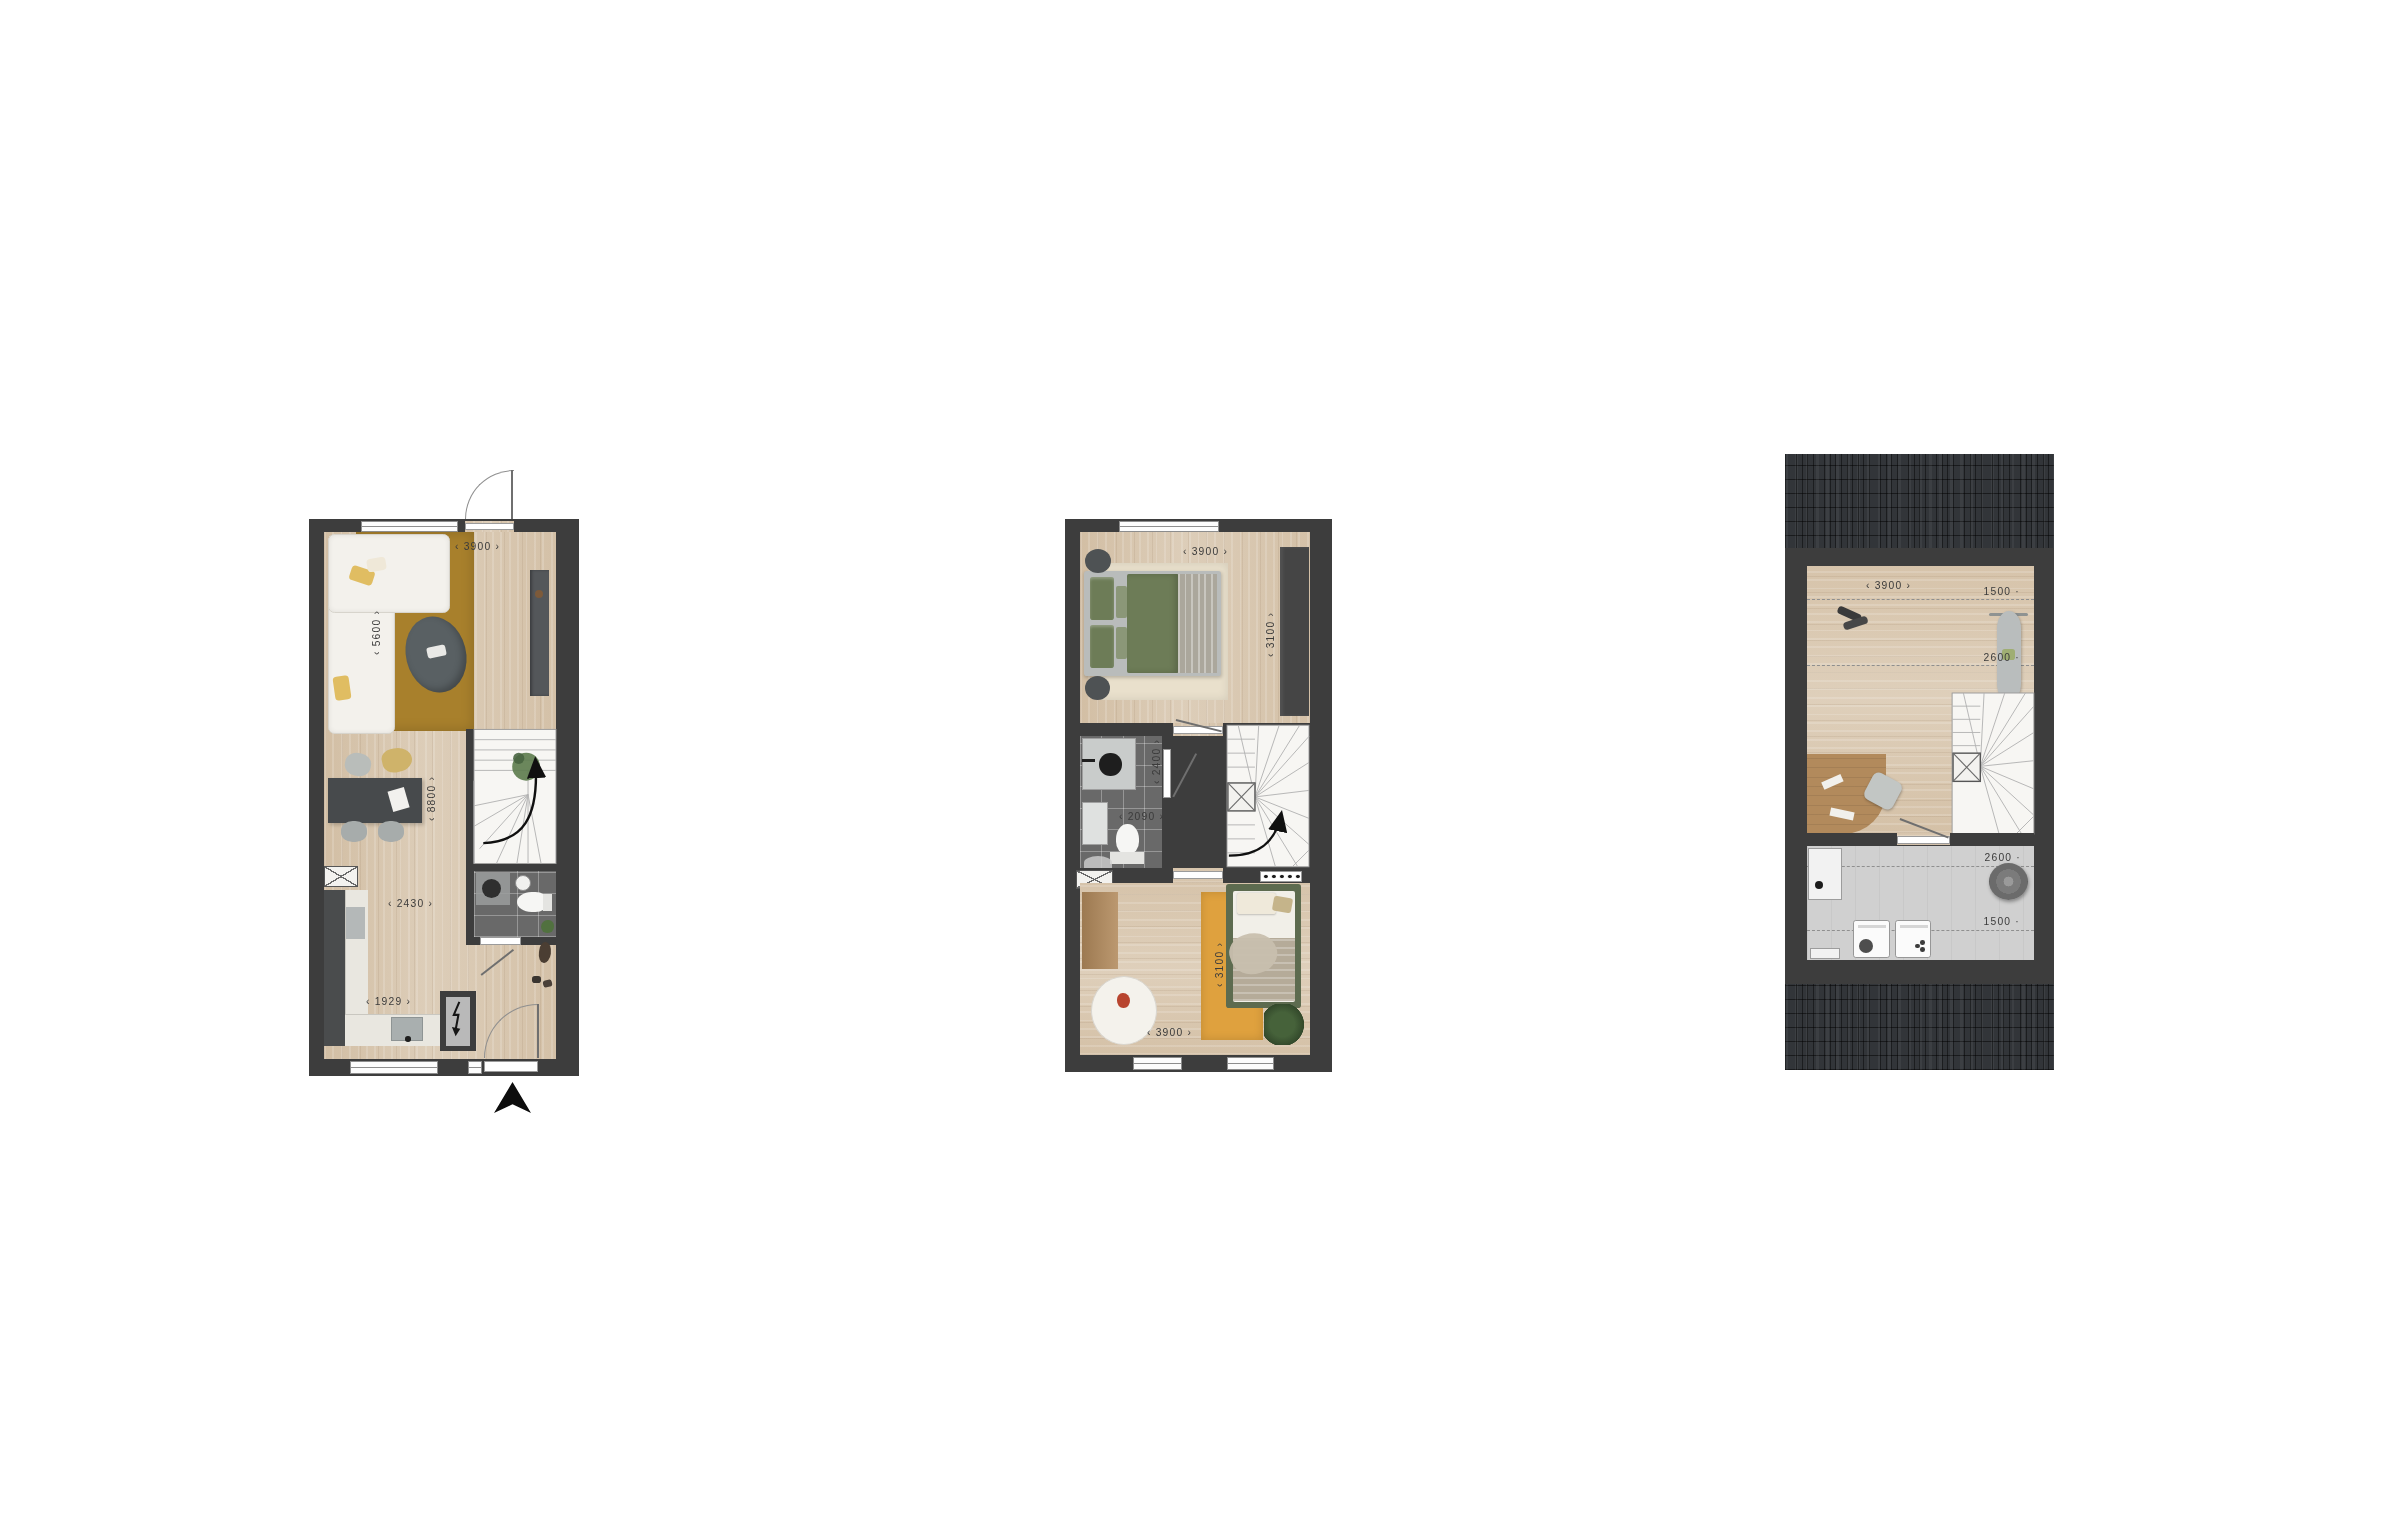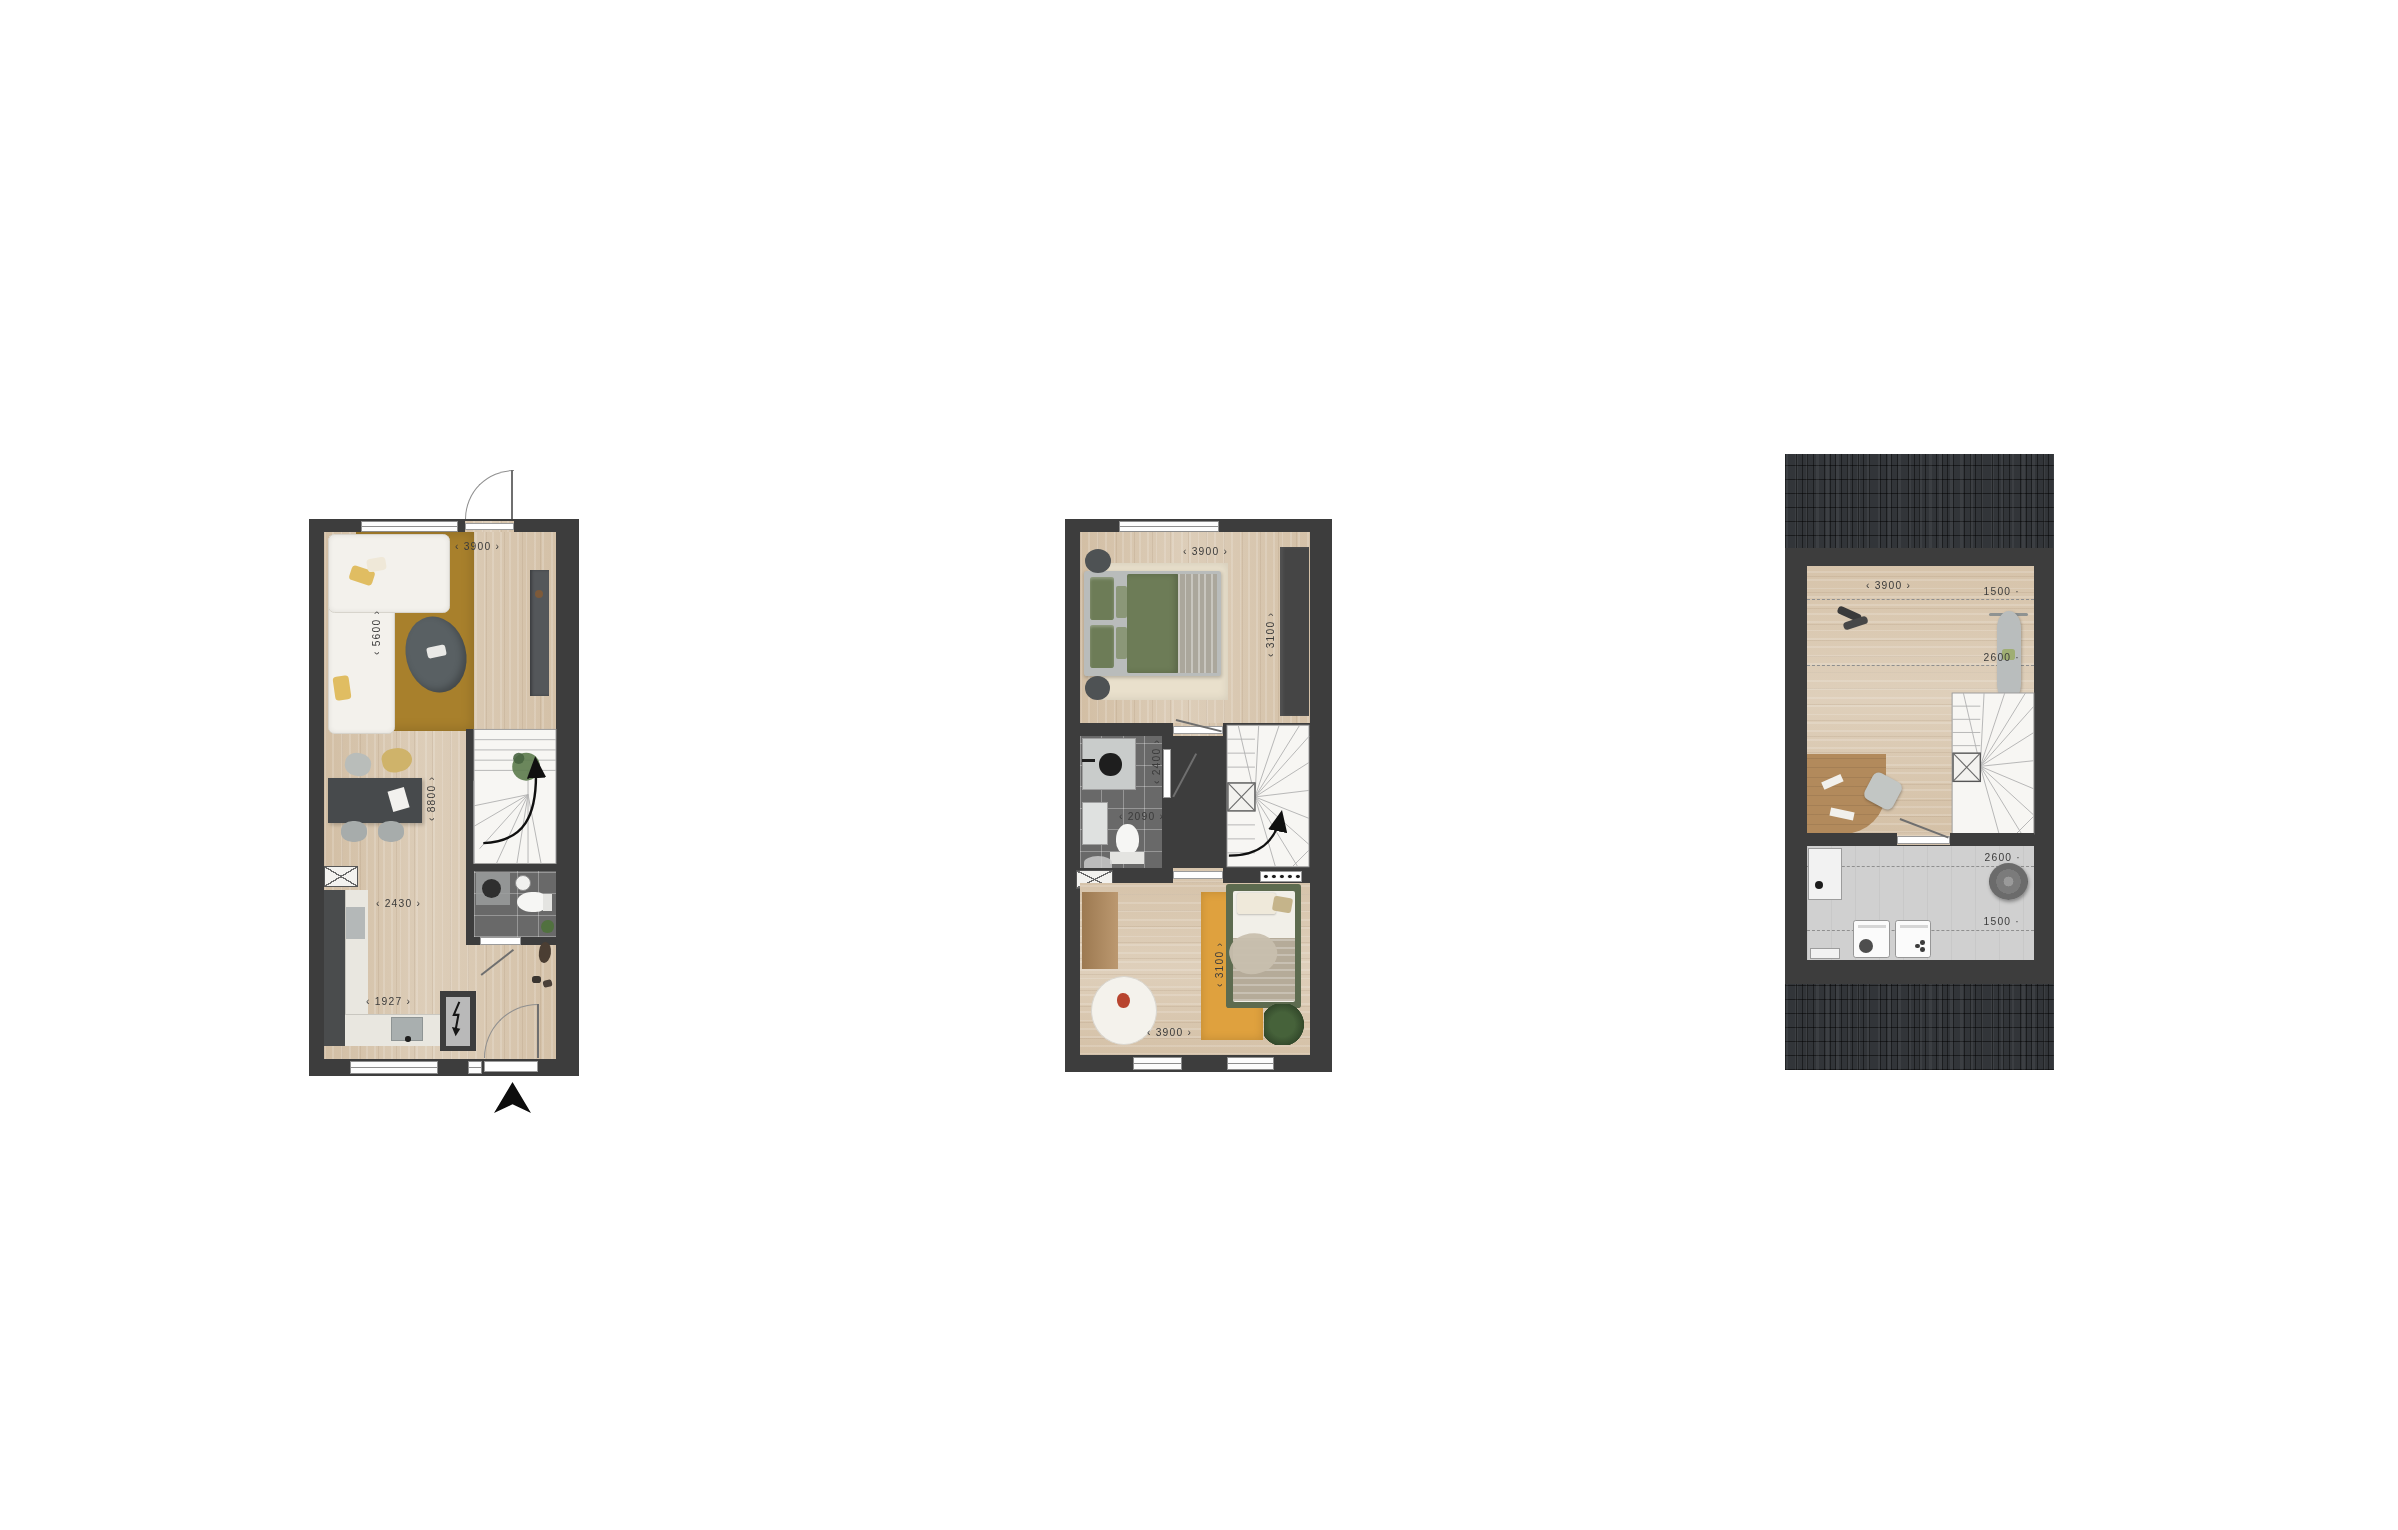--- a/index.html
+++ b/index.html
@@ -146,22 +146,22 @@
 
     <div class="a window" style="left:41px;top:542px;width:88px;height:13px;"></div>
     <div class="a window" style="left:159px;top:542px;width:14px;height:13px;"></div>
     <div class="a threshold" style="left:175px;top:542px;width:54px;height:11.2px;"></div>
     <div class="a arc tl" style="left:175px;top:485px;width:54px;height:54px;"></div>
     <div class="a" style="left:228px;top:485px;width:1.9px;height:54px;background:#6f6f6f;"></div>
 
     <div class="a dim" style="left:131px;top:20.6px;width:75px;">‹ 3900 ›</div>
     <div class="a dim v" style="left:39px;top:107px;width:56px;">‹ 5600 ›</div>
     <div class="a dim v" style="left:94px;top:273px;width:56px;">‹ 8800 ›</div>
-    <div class="a dim" style="left:52px;top:378px;width:75px;">‹ 2430 ›</div>
-    <div class="a dim" style="left:42px;top:476px;width:75px;">‹ 1927 ›</div>
+    <div class="a dim" style="left:64px;top:378px;width:75px;">‹ 2430 ›</div>
+    <div class="a dim" style="left:42px;top:476px;width:75px;">‹ 1929 ›</div>
   </div>
 
   <div class="a" style="left:494px;top:1082px;width:37px;height:31px;background:#0d0d0d;
               clip-path:polygon(50% 0, 100% 100%, 50% 72%, 0 100%);"></div>
 
   <div class="plan" style="left:1065px;top:519px;width:267px;height:553px;">
 
     <div class="a wood-v" style="left:15px;top:13px;width:230px;height:191px;"></div>
 
     <div class="a" style="left:36px;top:44px;width:127px;height:137px;background:#e9e0cc;box-shadow:inset 0 0 9.4px rgba(0,0,0,0.10);"></div>

